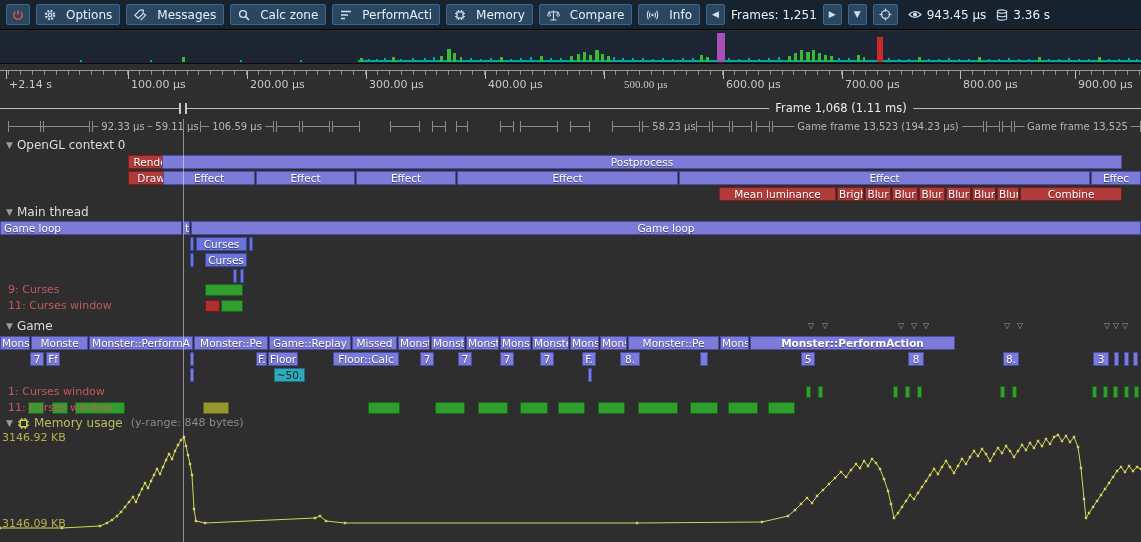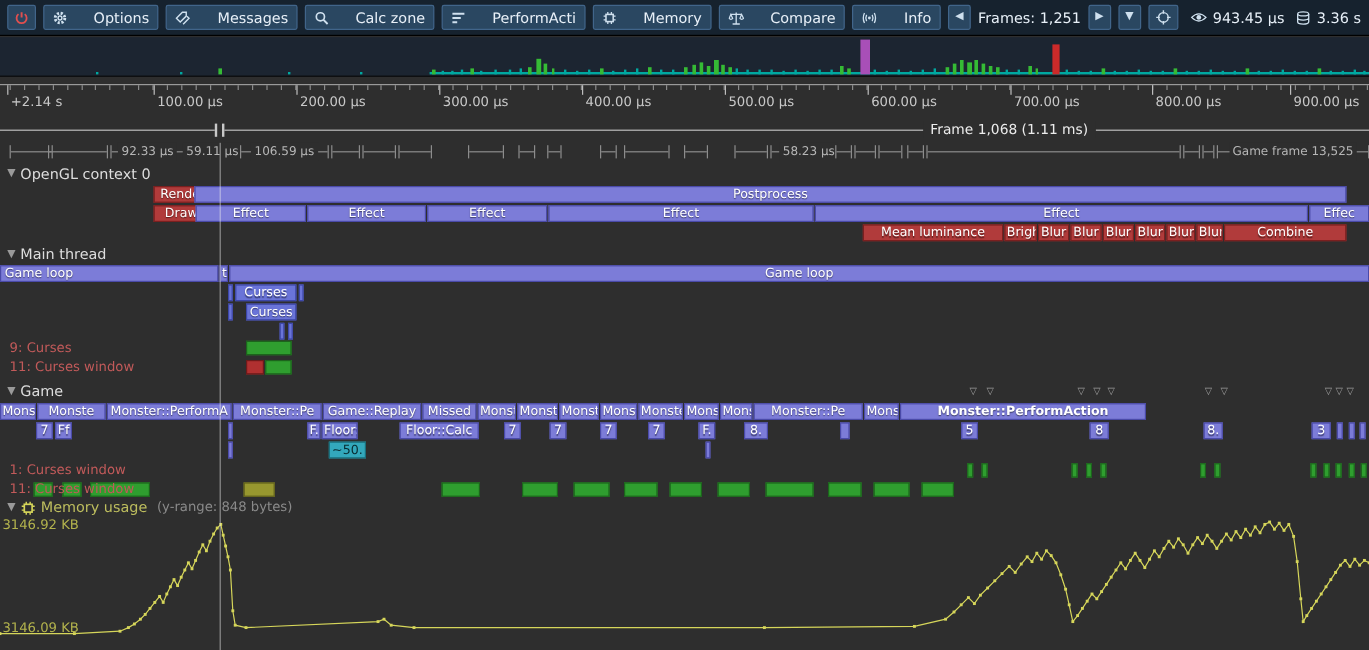--- a/index.html
+++ b/index.html
@@ -2,21 +2,21 @@
 <html><head>
 <meta charset="utf-8">
 <style>
   html,body{margin:0;padding:0;background:#1a1a1a;}
   #app{position:relative;width:1141px;height:542px;background:#2e2e2e;overflow:hidden;
        font-family:"DejaVu Sans","Liberation Sans",sans-serif;-webkit-font-smoothing:antialiased;}
   
   #toolbar{position:absolute;top:0;left:0;width:1141px;height:30px;background:#16222e;
            border-bottom:1px solid #000;display:flex;align-items:center;gap:6px;padding:0 6px;box-sizing:border-box;}
   #tb-buttons{display:flex;align-items:center;gap:6px;}
-  .tbtn{display:inline-flex;align-items:center;gap:22px;height:21px;padding:0 7px;background:#2a4761;
+  .tbtn{display:inline-flex;align-items:center;gap:10px;height:21px;padding:0 7px;background:#2a4761;
         border:1px solid #41658a;border-radius:2px;color:#e8f0f8;font-size:12px;cursor:pointer;
         font-family:inherit;line-height:1;}
   .tbtn.icononly{padding:0 5px;}
   .icn{display:inline-flex;align-items:center;}
   .tri-glyph{font-size:9px;color:#cfe0ee;}
   .tbtxt{color:#e8f0f8;font-size:12px;white-space:nowrap;}
   .tbgroup{display:inline-flex;align-items:center;gap:5px;margin-left:4px;}
   
   #histogram{position:absolute;top:31px;left:0;width:1141px;height:32px;background:#1c2531;border-bottom:1px solid #0a0a0a;}
   .hbar{position:absolute;bottom:1px;}
@@ -376,21 +376,21 @@
       <div class="axis-label" style="left: 9px;">+2.14 s</div>
       <div class="tick major" style="left: 128px;"></div>
       <div class="axis-label" style="left: 131px;">100.00 µs</div>
       <div class="tick major" style="left: 247px;"></div>
       <div class="axis-label" style="left: 250px;">200.00 µs</div>
       <div class="tick major" style="left: 366px;"></div>
       <div class="axis-label" style="left: 369px;">300.00 µs</div>
       <div class="tick major" style="left: 485px;"></div>
       <div class="axis-label" style="left: 488px;">400.00 µs</div>
       <div class="tick major" style="left: 604px;"></div>
-      <div class="axis-label" style="left: 607px;">500.00 µs</div>
+      <div class="axis-label" style="left: 624px; font-family: Liberation Serif, serif;">500.00 µs</div>
       <div class="tick major" style="left: 723px;"></div>
       <div class="axis-label" style="left: 726px;">600.00 µs</div>
       <div class="tick major" style="left: 842px;"></div>
       <div class="axis-label" style="left: 845px;">700.00 µs</div>
       <div class="tick major" style="left: 960px;"></div>
       <div class="axis-label" style="left: 963px;">800.00 µs</div>
       <div class="tick major" style="left: 1075px;"></div>
       <div class="axis-label" style="left: 1078px;">900.00 µs</div>
     </div>
 
@@ -507,20 +507,21 @@
       </div>
       <div class="marker-item" style="left: 756px; width: 14px;">
         <div class="ml"></div>
         <div class="mr"></div>
         <div class="mc"></div>
       </div>
       <div class="marker-item" style="left: 772px; width: 212px;">
         <div class="ml"></div>
         <div class="mr"></div>
         <div class="mc"></div>
+        <div class="mtext">Game frame 13,523 (194.23 µs)</div>
       </div>
       <div class="marker-item" style="left: 986px; width: 14px;">
         <div class="ml"></div>
         <div class="mr"></div>
         <div class="mc"></div>
       </div>
       <div class="marker-item" style="left: 1002px; width: 10px;">
         <div class="ml"></div>
         <div class="mr"></div>
         <div class="mc"></div>

